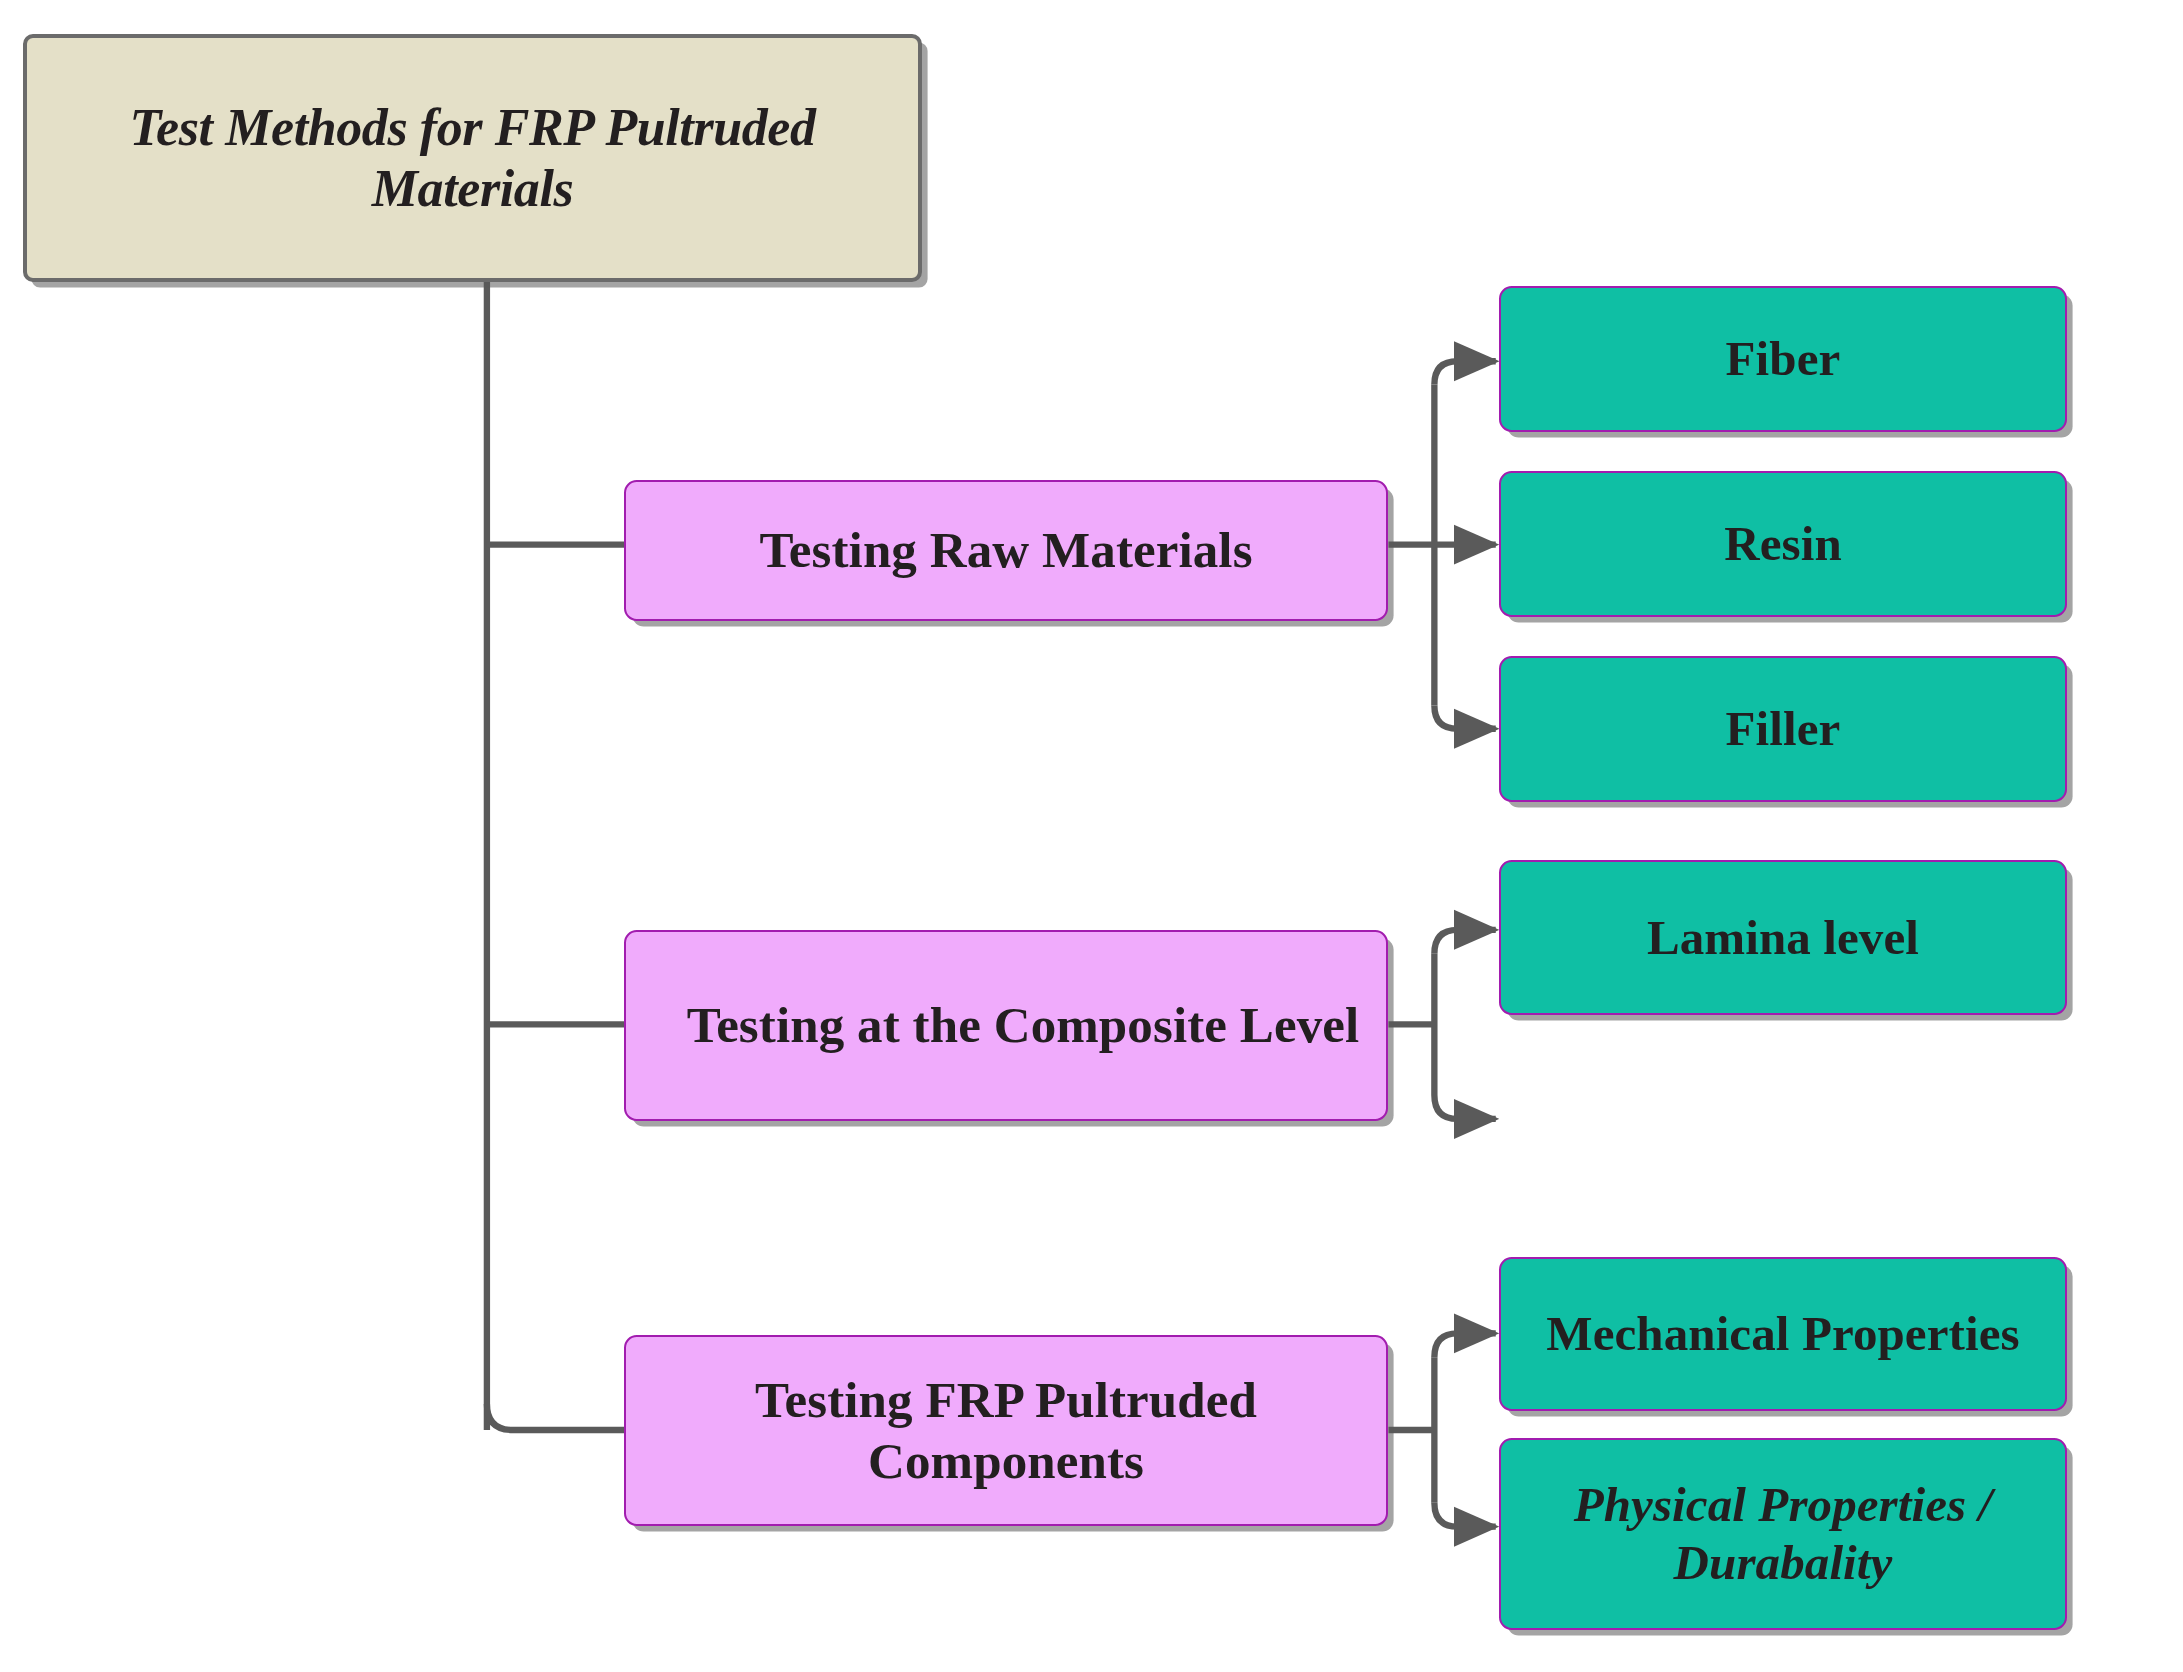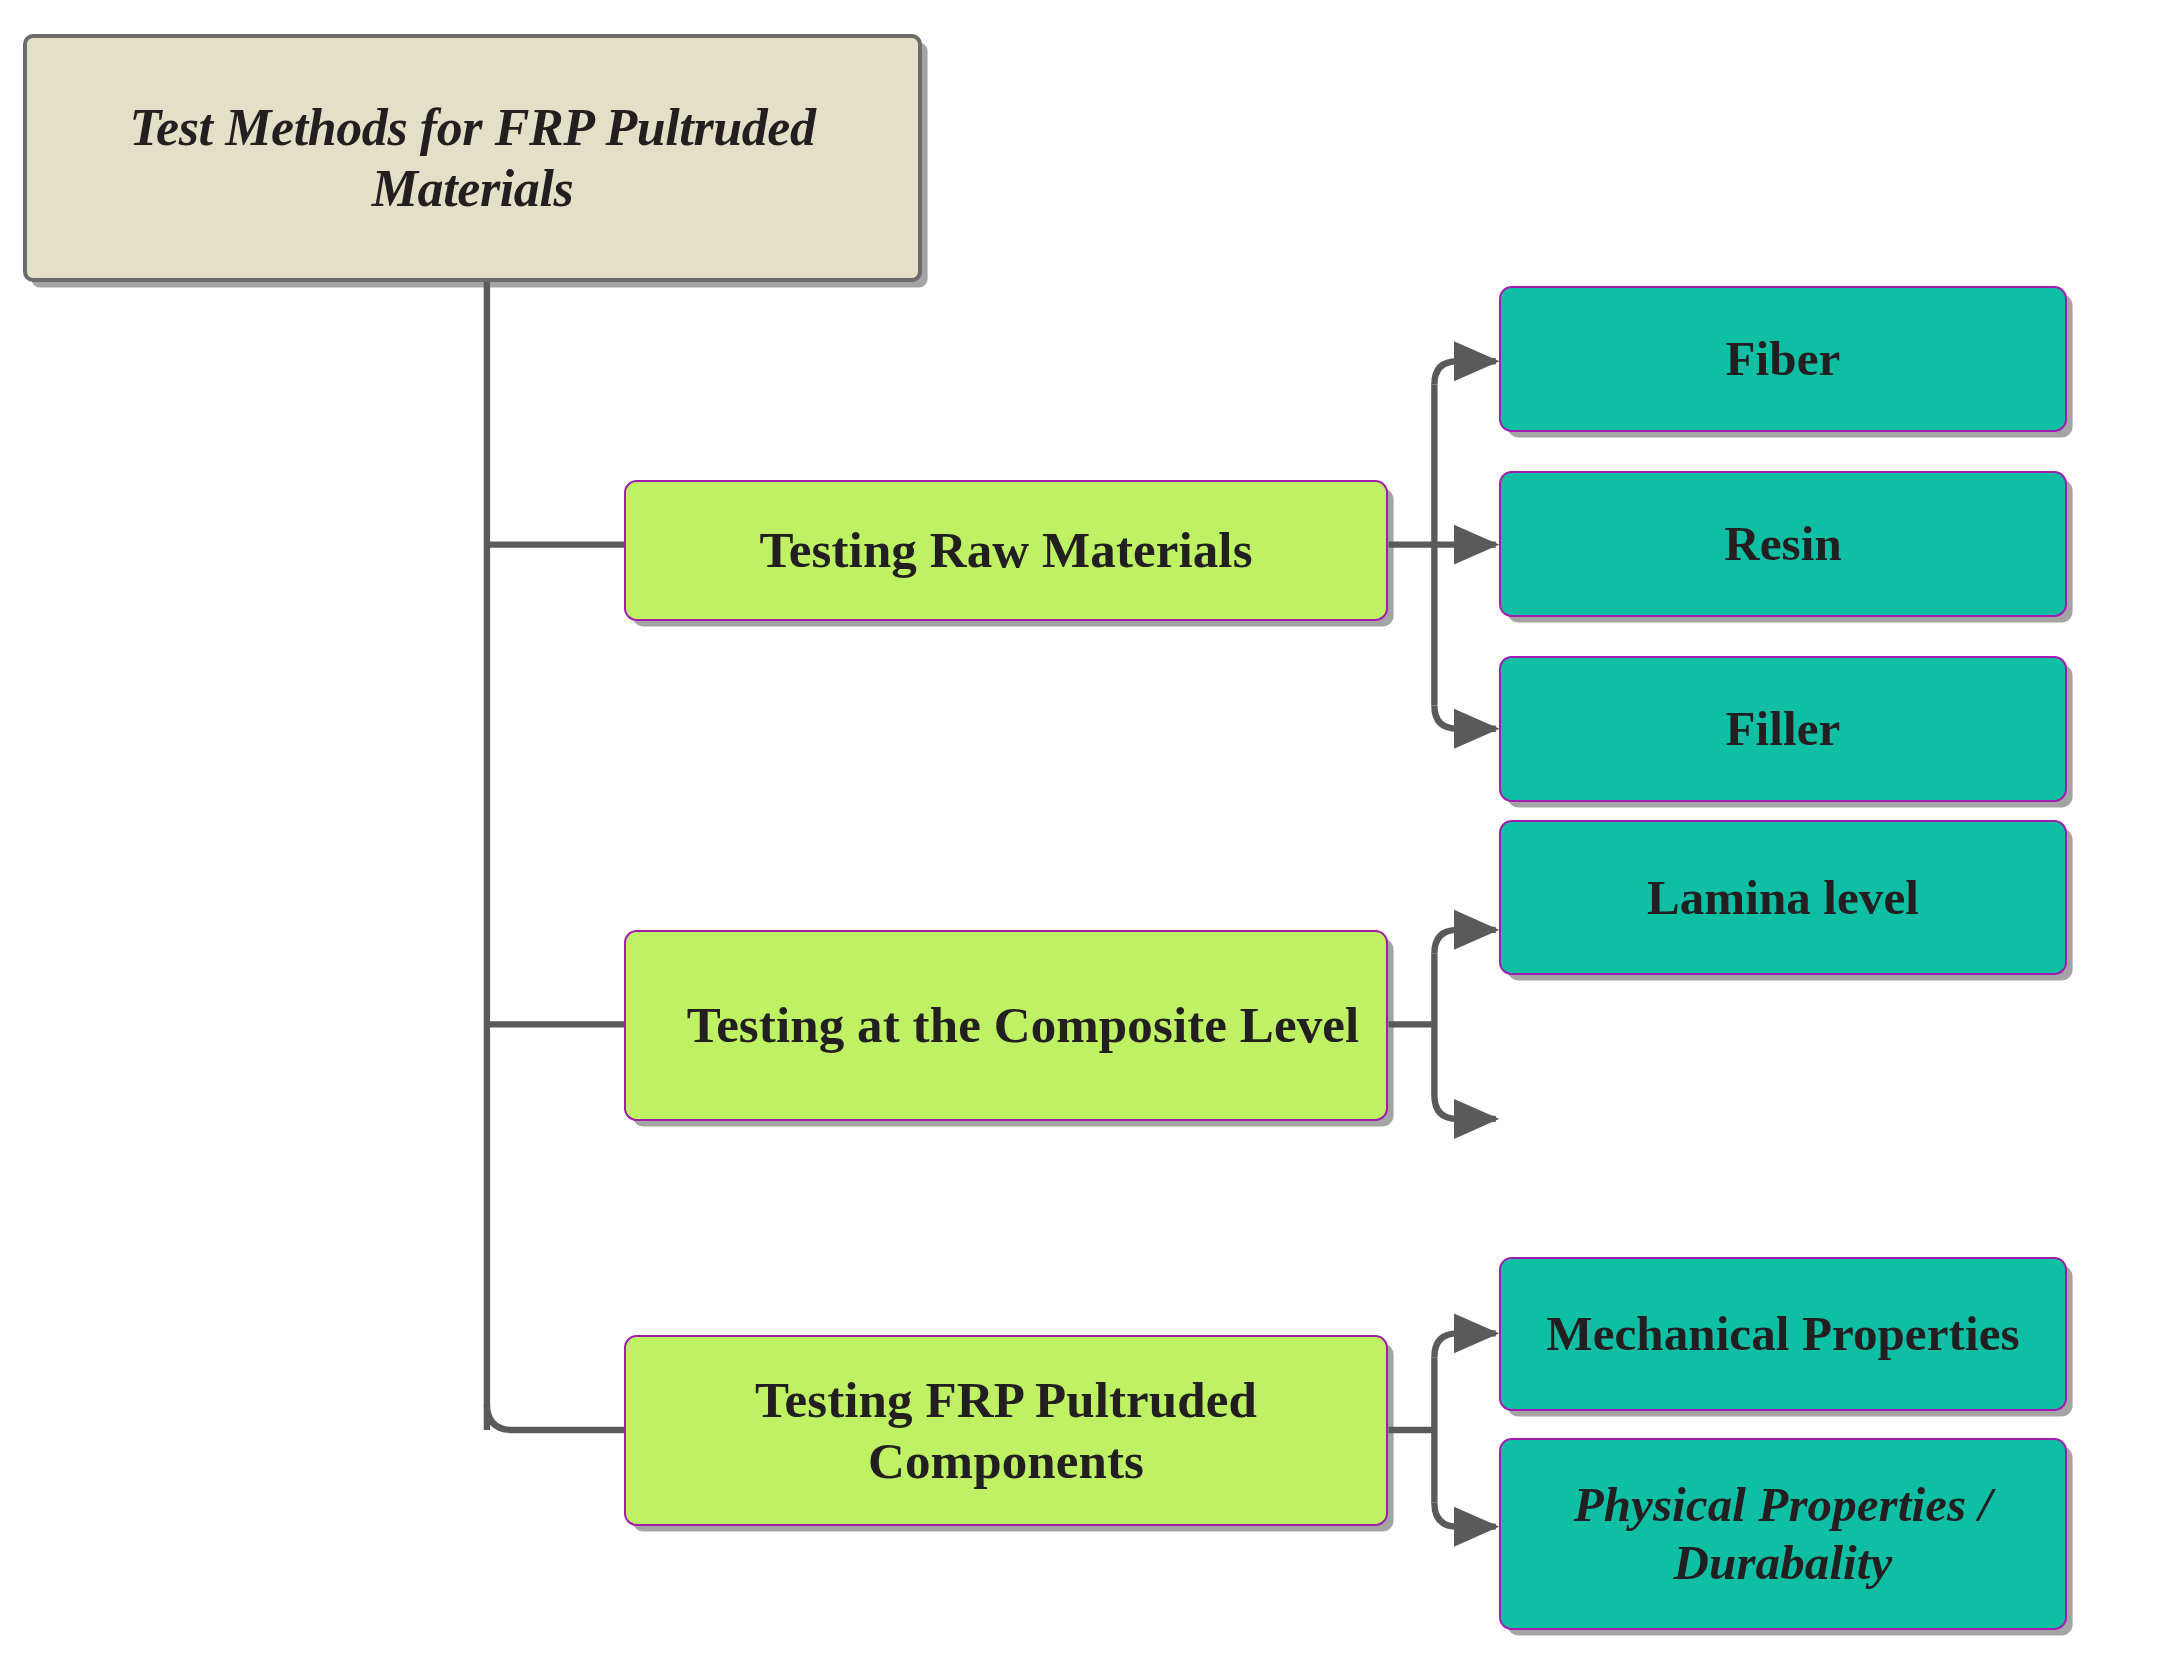--- a/index.html
+++ b/index.html
@@ -41,21 +41,21 @@
     background: #e4e0c8;
     border: 4.2px solid #6b6b6b;
     border-radius: 10px;
     font-style: italic;
     font-size: 52px;
     letter-spacing: -0.4px;
   }
 
   
   .node.level1 {
-    background: #bef264;
+    background: #f0abfc;
     font-size: 51px;
   }
 
   
   .node.level2 {
     background: #0fbfa4;
     font-size: 49px;
   }
 
   
@@ -128,21 +128,21 @@
   </div>
 
   <div class="node level2" style="left:1499px; top:471px; width:568px; height:146px;">
     <span class="label">Resin</span>
   </div>
 
   <div class="node level2" style="left:1499px; top:656px; width:568px; height:146px;">
     <span class="label">Filler</span>
   </div>
 
-  <div class="node level2" style="left:1499px; top:820px; width:568px; height:155px;">
+  <div class="node level2" style="left:1499px; top:860px; width:568px; height:155px;">
     <span class="label">Lamina level</span>
   </div>
 
 
   <div class="node level2" style="left:1499px; top:1257px; width:568px; height:154px;">
     <span class="label">Mechanical Properties</span>
   </div>
 
   <div class="node level2" style="left:1499px; top:1438px; width:568px; height:192px;font-style:italic;">
     <span class="label">Physical Properties / Durabality</span>

